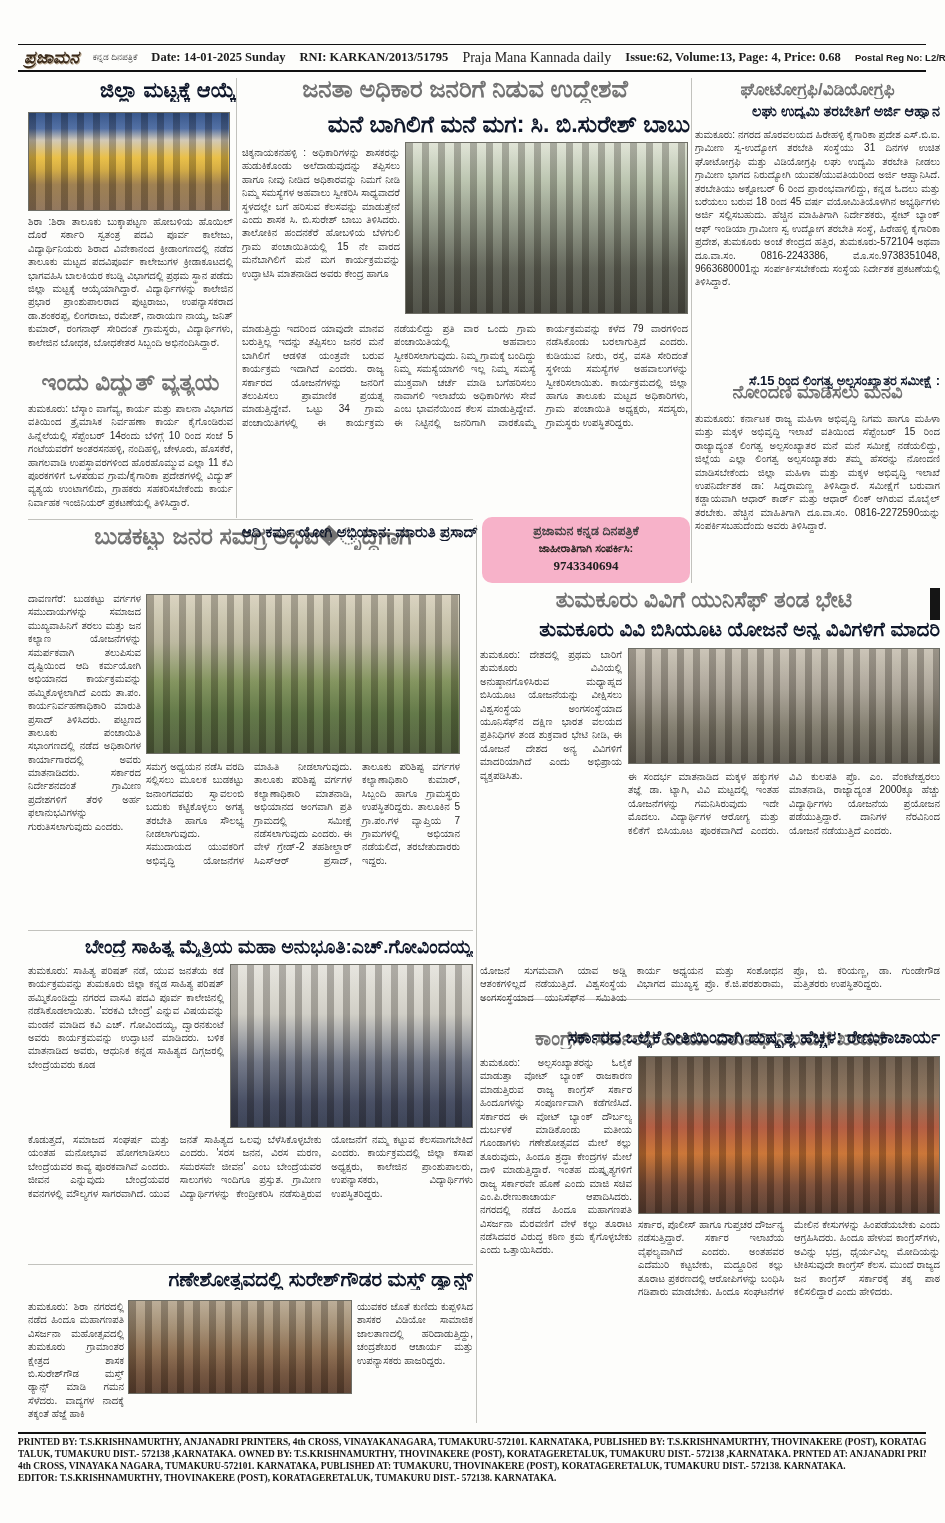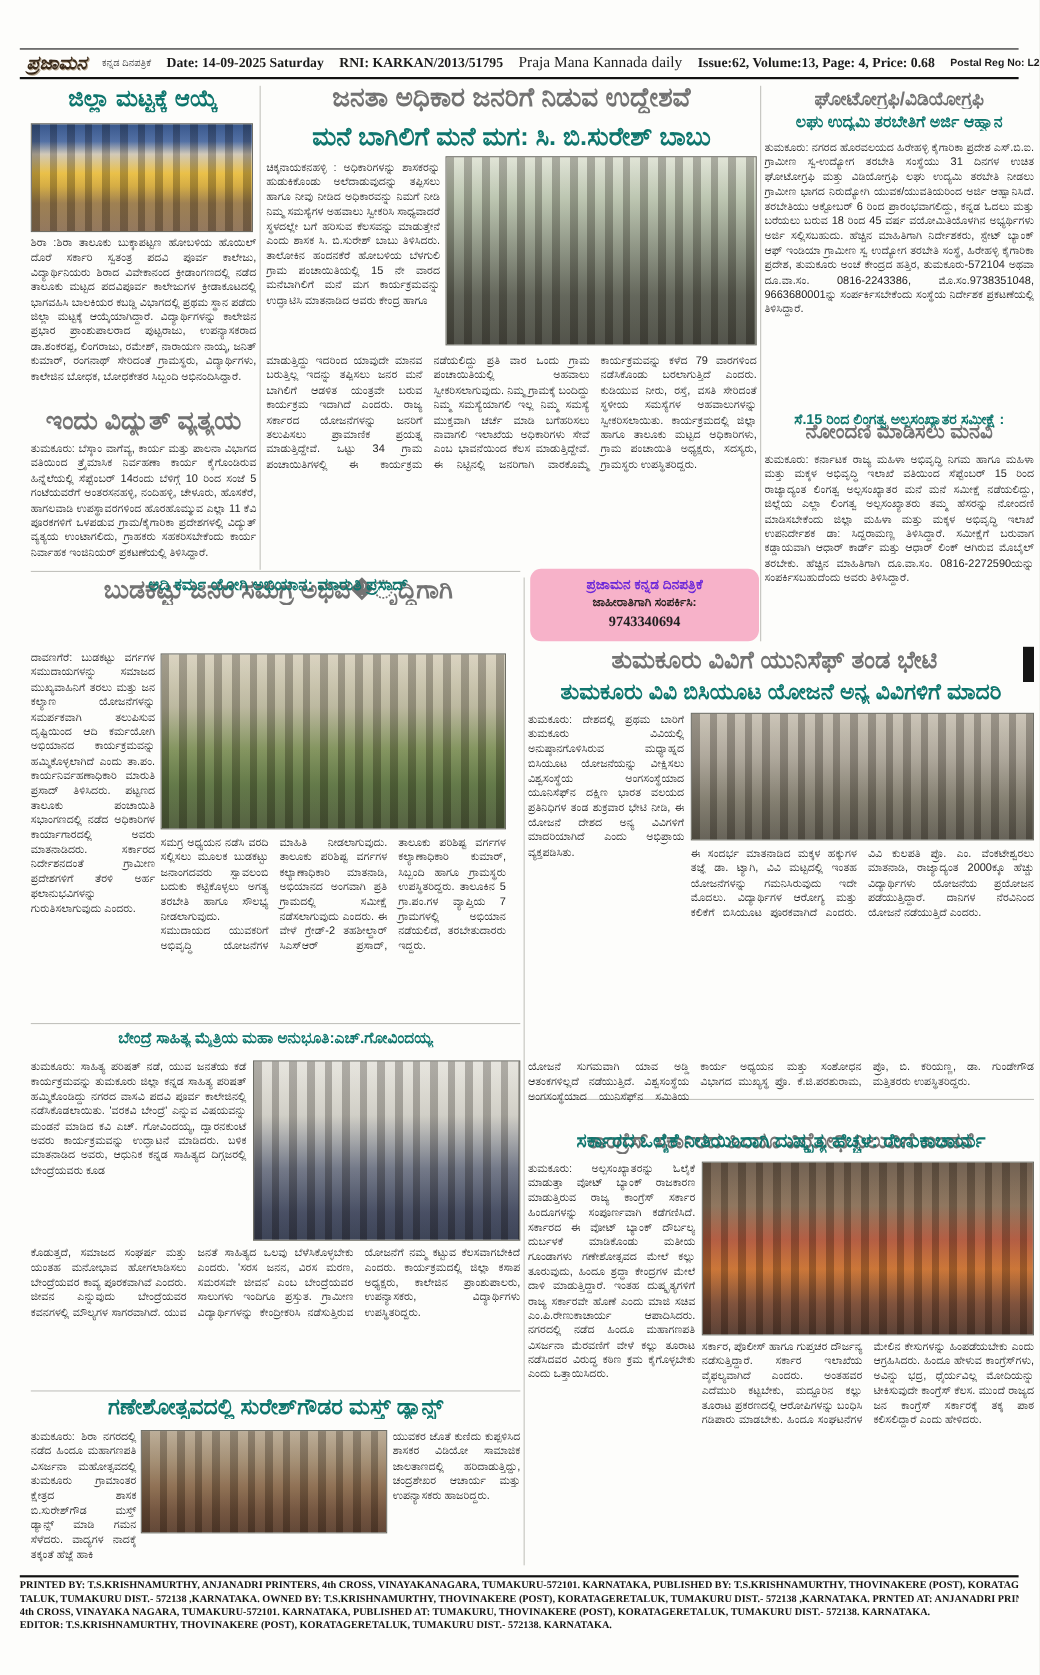--- a/index.html
+++ b/index.html
@@ -10,59 +10,59 @@
             border-top:1px solid #111;border-bottom:2.5px solid #111;
             display:flex;align-items:center;gap:14px;padding:0 6px;box-sizing:border-box;}
   .logo-main{font-weight:bold;font-style:italic;font-size:17px;color:#3a2a1a;
              text-shadow:1px 1px 0 #b9a88f;white-space:nowrap;}
   .logo-sub{font-size:9px;color:#333;white-space:nowrap;}
   .mh-item{font-family:"Liberation Serif",serif;font-weight:bold;font-size:12.5px;white-space:nowrap;}
   .mh-small{font-size:9.5px;font-weight:bold;white-space:nowrap;}
   .mh-title{font-family:"Liberation Serif",serif;font-size:14px;white-space:nowrap;}
   
   .abs{position:absolute;box-sizing:border-box;overflow:hidden;}
-  .hl-red{color:#0f766e;font-weight:bold;text-align:center;line-height:1.12;}
+  .hl-red{color:#0f172a;font-weight:bold;text-align:right;line-height:1.12;}
   .hl-black{color:#737373;font-weight:bold;text-align:center;line-height:1.12;}
   .body-txt{font-size:10px;line-height:1.34;text-align:justify;color:#222;}
   .cols2{columns:2;column-gap:10px;}
   .cols3{columns:3;column-gap:10px;}
   .vline{position:absolute;width:1px;background:#c2c2bd;}
   .hline{position:absolute;height:1px;background:#c2c2bd;}
   
   .ph{border:1px solid #6e6e66;position:absolute;box-sizing:border-box;}
   .fig{position:absolute;inset:0;
        background:repeating-linear-gradient(90deg,rgba(30,25,20,.28) 0 7px,rgba(255,255,255,.05) 7px 16px);}
   .ph-kabaddi{background:linear-gradient(180deg,#2e4f86 0%,#4a69a0 16%,#cfc6b4 28%,#e9bd3f 46%,#d3a93b 58%,#9a7a49 74%,#8d7156 100%);}
   .ph-handover{background:linear-gradient(180deg,#dfe3d5 0%,#b9c3ad 22%,#8a9180 48%,#5d6054 74%,#494a41 100%);}
   .ph-sapling{background:linear-gradient(180deg,#d9d2be 0%,#b9b59b 30%,#7d8f57 55%,#5c7340 75%,#4c5a38 100%);}
   .ph-unicef{background:linear-gradient(180deg,#c9c2b4 0%,#aaa396 35%,#7d7869 70%,#5f5b50 100%);}
   .ph-students{background:linear-gradient(180deg,#e6e4dd 0%,#cfcdc4 30%,#6d7383 60%,#3f465c 85%,#333a4e 100%);}
   .ph-fruits{background:linear-gradient(180deg,#6b5a4a 0%,#8a7057 25%,#b0563a 45%,#c9702e 62%,#7a4a33 82%,#53382c 100%);}
   .ph-crowd{background:linear-gradient(180deg,#b9aa93 0%,#a08a6e 30%,#8a6a4c 55%,#6f4f38 78%,#5a3e2d 100%);}
   
   .adbox{background:#f7b2c9;border-radius:10px;text-align:center;padding:7px 4px;box-sizing:border-box;}
-  .adbox .l1{font-size:12.5px;font-weight:bold;color:#6d28d9;}
+  .adbox .l1{font-size:12.5px;font-weight:bold;color:#404040;}
   .adbox .l2{font-size:11px;font-weight:bold;color:#26221e;margin-top:3px;}
   .adbox .l3{font-size:13px;font-weight:bold;color:#202020;margin-top:3px;
              font-family:"Liberation Serif",serif;}
   .marker{background:#151515;}
   
   .footer{position:absolute;left:18px;top:1432px;width:908px;border-top:2.5px solid #111;padding-top:3px;}
   .footer div{font-family:"Liberation Serif",serif;font-size:9.3px;font-weight:bold;
               line-height:1.28;color:#151515;white-space:nowrap;overflow:hidden;}
 </style>
 </head>
 <body>
 
 <div class="page">
 
   <div class="masthead">
     <span class="logo-main">ಪ್ರಜಾಮನ</span>
     <span class="logo-sub">ಕನ್ನಡ ದಿನಪತ್ರಿಕೆ</span>
-    <span class="mh-item">Date: 14-09-2025 Saturday</span>
+    <span class="mh-item">Date: 14-01-2025 Sunday</span>
     <span class="mh-item">RNI: KARKAN/2013/51795</span>
     <span class="mh-title">Praja Mana Kannada daily</span>
     <span class="mh-item">Issue:62, Volume:13, Page: 4, Price: 0.68</span>
     <span class="mh-small">Postal Reg No: L2/RNP-1244/TMR/2023-25</span>
 
   </div>
 
   <div class="vline" style="left:236px;top:78px;height:440px;"></div>
   <div class="vline" style="left:691px;top:78px;height:505px;"></div>
   <div class="vline" style="left:476px;top:525px;height:898px;"></div>
@@ -113,21 +113,21 @@
   <div class="abs hl-black" style="left:480px;top:588px;width:448px;font-size:22px;">ತುಮಕೂರು ವಿವಿಗೆ ಯುನಿಸೆಫ್ ತಂಡ ಭೇಟಿ</div>
   <div class="abs marker" style="left:930px;top:588px;width:10px;height:32px;"></div>
   <div class="abs hl-red" style="left:480px;top:618px;width:460px;font-size:20px;">ತುಮಕೂರು ವಿವಿ ಬಿಸಿಯೂಟ ಯೋಜನೆ ಅನ್ಯ ವಿವಿಗಳಿಗೆ ಮಾದರಿ</div>
   <div class="abs body-txt" style="left:480px;top:648px;width:142px;height:280px;">ತುಮಕೂರು: ದೇಶದಲ್ಲಿ ಪ್ರಥಮ ಬಾರಿಗೆ ತುಮಕೂರು ವಿವಿಯಲ್ಲಿ ಅನುಷ್ಠಾನಗೊಳಿಸಿರುವ ಮಧ್ಯಾಹ್ನದ ಬಿಸಿಯೂಟ ಯೋಜನೆಯನ್ನು ವೀಕ್ಷಿಸಲು ವಿಶ್ವಸಂಸ್ಥೆಯ ಅಂಗಸಂಸ್ಥೆಯಾದ ಯೂನಿಸೆಫ್‌ನ ದಕ್ಷಿಣ ಭಾರತ ವಲಯದ ಪ್ರತಿನಿಧಿಗಳ ತಂಡ ಶುಕ್ರವಾರ ಭೇಟಿ ನೀಡಿ, ಈ ಯೋಜನೆ ದೇಶದ ಅನ್ಯ ವಿವಿಗಳಿಗೆ ಮಾದರಿಯಾಗಿದೆ ಎಂದು ಅಭಿಪ್ರಾಯ ವ್ಯಕ್ತಪಡಿಸಿತು.</div>
   <div class="ph ph-unicef" style="left:628px;top:648px;width:312px;height:116px;">
       <div class="fig"></div>
     </div>
   <div class="abs body-txt cols2" style="left:628px;top:770px;width:312px;height:158px;">ಈ ಸಂದರ್ಭ ಮಾತನಾಡಿದ ಮಕ್ಕಳ ಹಕ್ಕುಗಳ ತಜ್ಞೆ ಡಾ. ಟ್ಯಾಗಿ, ವಿವಿ ಮಟ್ಟದಲ್ಲಿ ಇಂತಹ ಯೋಜನೆಗಳನ್ನು ಗಮನಿಸಿರುವುದು ಇದೇ ಮೊದಲು. ವಿದ್ಯಾರ್ಥಿಗಳ ಆರೋಗ್ಯ ಮತ್ತು ಕಲಿಕೆಗೆ ಬಿಸಿಯೂಟ ಪೂರಕವಾಗಿದೆ ಎಂದರು. ವಿವಿ ಕುಲಪತಿ ಪ್ರೊ. ಎಂ. ವೆಂಕಟೇಶ್ವರಲು ಮಾತನಾಡಿ, ರಾಜ್ಯಾದ್ಯಂತ 2000ಕ್ಕೂ ಹೆಚ್ಚು ವಿದ್ಯಾರ್ಥಿಗಳು ಯೋಜನೆಯ ಪ್ರಯೋಜನ ಪಡೆಯುತ್ತಿದ್ದಾರೆ. ದಾನಿಗಳ ನೆರವಿನಿಂದ ಯೋಜನೆ ನಡೆಯುತ್ತಿದೆ ಎಂದರು.</div>
   <div class="abs body-txt cols3" style="left:480px;top:964px;width:460px;height:66px;">ಯೋಜನೆ ಸುಗಮವಾಗಿ ಯಾವ ಅಡ್ಡಿ ಆತಂಕಗಳಿಲ್ಲದೆ ನಡೆಯುತ್ತಿದೆ. ವಿಶ್ವಸಂಸ್ಥೆಯ ಅಂಗಸಂಸ್ಥೆಯಾದ ಯುನಿಸೆಫ್‌ನ ಸಮಿತಿಯ ಕಾರ್ಯ ಅಧ್ಯಯನ ಮತ್ತು ಸಂಶೋಧನ ವಿಭಾಗದ ಮುಖ್ಯಸ್ಥ ಪ್ರೊ. ಕೆ.ಜಿ.ಪರಶುರಾಮ, ಪ್ರೊ, ಬಿ. ಕರಿಯಣ್ಣ, ಡಾ. ಗುಂಡೇಗೌಡ ಮತ್ತಿತರರು ಉಪಸ್ಥಿತರಿದ್ದರು.</div>
 
-  <div class="abs hl-red" style="left:28px;top:936px;width:445px;font-size:14px;">ಬೇಂದ್ರೆ ಸಾಹಿತ್ಯ ಮೈತ್ರಿಯ ಮಹಾ ಅನುಭೂತಿ:ಎಚ್.ಗೋವಿಂದಯ್ಯ</div>
+  <div class="abs hl-red" style="left:28px;top:936px;width:445px;font-size:19px;">ಬೇಂದ್ರೆ ಸಾಹಿತ್ಯ ಮೈತ್ರಿಯ ಮಹಾ ಅನುಭೂತಿ:ಎಚ್.ಗೋವಿಂದಯ್ಯ</div>
   <div class="abs body-txt" style="left:28px;top:964px;width:196px;height:166px;">ತುಮಕೂರು: ಸಾಹಿತ್ಯ ಪರಿಷತ್ ನಡೆ, ಯುವ ಜನತೆಯ ಕಡೆ ಕಾರ್ಯಕ್ರಮವನ್ನು ತುಮಕೂರು ಜಿಲ್ಲಾ ಕನ್ನಡ ಸಾಹಿತ್ಯ ಪರಿಷತ್ ಹಮ್ಮಿಕೊಂಡಿದ್ದು ನಗರದ ವಾಸವಿ ಪದವಿ ಪೂರ್ವ ಕಾಲೇಜಿನಲ್ಲಿ ನಡೆಸಿಕೊಡಲಾಯಿತು. 'ವರಕವಿ ಬೇಂದ್ರೆ' ಎನ್ನುವ ವಿಷಯವನ್ನು ಮಂಡನೆ ಮಾಡಿದ ಕವಿ ಎಚ್. ಗೋವಿಂದಯ್ಯ, ದ್ವಾರನಕುಂಟೆ ಅವರು ಕಾರ್ಯಕ್ರಮವನ್ನು ಉದ್ಘಾಟನೆ ಮಾಡಿದರು. ಬಳಿಕ ಮಾತನಾಡಿದ ಅವರು, ಆಧುನಿಕ ಕನ್ನಡ ಸಾಹಿತ್ಯದ ದಿಗ್ಗಜರಲ್ಲಿ ಬೇಂದ್ರೆಯವರು ಕೂಡ</div>
   <div class="ph ph-students" style="left:230px;top:964px;width:243px;height:164px;">
       <div class="fig"></div>
     </div>
   <div class="abs body-txt cols3" style="left:28px;top:1133px;width:445px;height:128px;">ಕೊಡುತ್ತದೆ, ಸಮಾಜದ ಸಂಘರ್ಷ ಮತ್ತು ಯಂತಹ ಮನೋಭಾವ ಹೋಗಲಾಡಿಸಲು ಬೇಂದ್ರೆಯವರ ಕಾವ್ಯ ಪೂರಕವಾಗಿವೆ ಎಂದರು. ಜೀವನ ಎನ್ನುವುದು ಬೇಂದ್ರೆಯವರ ಕವನಗಳಲ್ಲಿ ಮೌಲ್ಯಗಳ ಸಾಗರವಾಗಿದೆ. ಯುವ ಜನತೆ ಸಾಹಿತ್ಯದ ಒಲವು ಬೆಳೆಸಿಕೊಳ್ಳಬೇಕು ಎಂದರು. 'ಸರಸ ಜನನ, ವಿರಸ ಮರಣ, ಸಮರಸವೇ ಜೀವನ' ಎಂಬ ಬೇಂದ್ರೆಯವರ ಸಾಲುಗಳು ಇಂದಿಗೂ ಪ್ರಸ್ತುತ. ಗ್ರಾಮೀಣ ವಿದ್ಯಾರ್ಥಿಗಳನ್ನು ಕೇಂದ್ರೀಕರಿಸಿ ನಡೆಸುತ್ತಿರುವ ಯೋಜನೆಗೆ ನಮ್ಮ ಕಟ್ಟುವ ಕೆಲಸವಾಗಬೇಕಿದೆ ಎಂದರು. ಕಾರ್ಯಕ್ರಮದಲ್ಲಿ ಜಿಲ್ಲಾ ಕಸಾಪ ಅಧ್ಯಕ್ಷರು, ಕಾಲೇಜಿನ ಪ್ರಾಂಶುಪಾಲರು, ಉಪನ್ಯಾಸಕರು, ವಿದ್ಯಾರ್ಥಿಗಳು ಉಪಸ್ಥಿತರಿದ್ದರು.</div>
 
   <div class="abs hl-black" style="left:480px;top:1003px;width:460px;font-size:20px;margin-top:24px;">ಕಾಂಗ್ರೆಸ್ ಸರ್ಕಾರದ ಹಿಂದೂ ವಿರೋಧಿ ನಿಲುವಿಗೆ ಖಂಡನೆ</div>
   <div class="abs hl-red" style="left:480px;top:1028px;width:460px;font-size:17.5px;">ಸರ್ಕಾರದ ಒಲೈಕೆ ನೀತಿಯಿಂದಾಗಿ ದುಷ್ಕೃತ್ಯ ಹೆಚ್ಚಳ: ರೇಣುಕಾಚಾರ್ಯ</div>
   <div class="abs body-txt" style="left:480px;top:1056px;width:152px;height:364px;">ತುಮಕೂರು: ಅಲ್ಪಸಂಖ್ಯಾತರನ್ನು ಓಲೈಕೆ ಮಾಡುತ್ತಾ ವೋಟ್ ಬ್ಯಾಂಕ್ ರಾಜಕಾರಣ ಮಾಡುತ್ತಿರುವ ರಾಜ್ಯ ಕಾಂಗ್ರೆಸ್ ಸರ್ಕಾರ ಹಿಂದೂಗಳನ್ನು ಸಂಪೂರ್ಣವಾಗಿ ಕಡೆಗಣಿಸಿದೆ. ಸರ್ಕಾರದ ಈ ವೋಟ್ ಬ್ಯಾಂಕ್ ದೌರ್ಬಲ್ಯ ದುರ್ಬಳಕೆ ಮಾಡಿಕೊಂಡು ಮತೀಯ ಗೂಂಡಾಗಳು ಗಣೇಶೋತ್ಸವದ ಮೇಲೆ ಕಲ್ಲು ತೂರುವುದು, ಹಿಂದೂ ಶ್ರದ್ಧಾ ಕೇಂದ್ರಗಳ ಮೇಲೆ ದಾಳಿ ಮಾಡುತ್ತಿದ್ದಾರೆ. ಇಂತಹ ದುಷ್ಕೃತ್ಯಗಳಿಗೆ ರಾಜ್ಯ ಸರ್ಕಾರವೇ ಹೊಣೆ ಎಂದು ಮಾಜಿ ಸಚಿವ ಎಂ.ಪಿ.ರೇಣುಕಾಚಾರ್ಯ ಆಪಾದಿಸಿದರು. ನಗರದಲ್ಲಿ ನಡೆದ ಹಿಂದೂ ಮಹಾಗಣಪತಿ ವಿಸರ್ಜನಾ ಮೆರವಣಿಗೆ ವೇಳೆ ಕಲ್ಲು ತೂರಾಟ ನಡೆಸಿದವರ ವಿರುದ್ಧ ಕಠಿಣ ಕ್ರಮ ಕೈಗೊಳ್ಳಬೇಕು ಎಂದು ಒತ್ತಾಯಿಸಿದರು.</div>
   <div class="ph ph-fruits" style="left:638px;top:1056px;width:302px;height:158px;">

